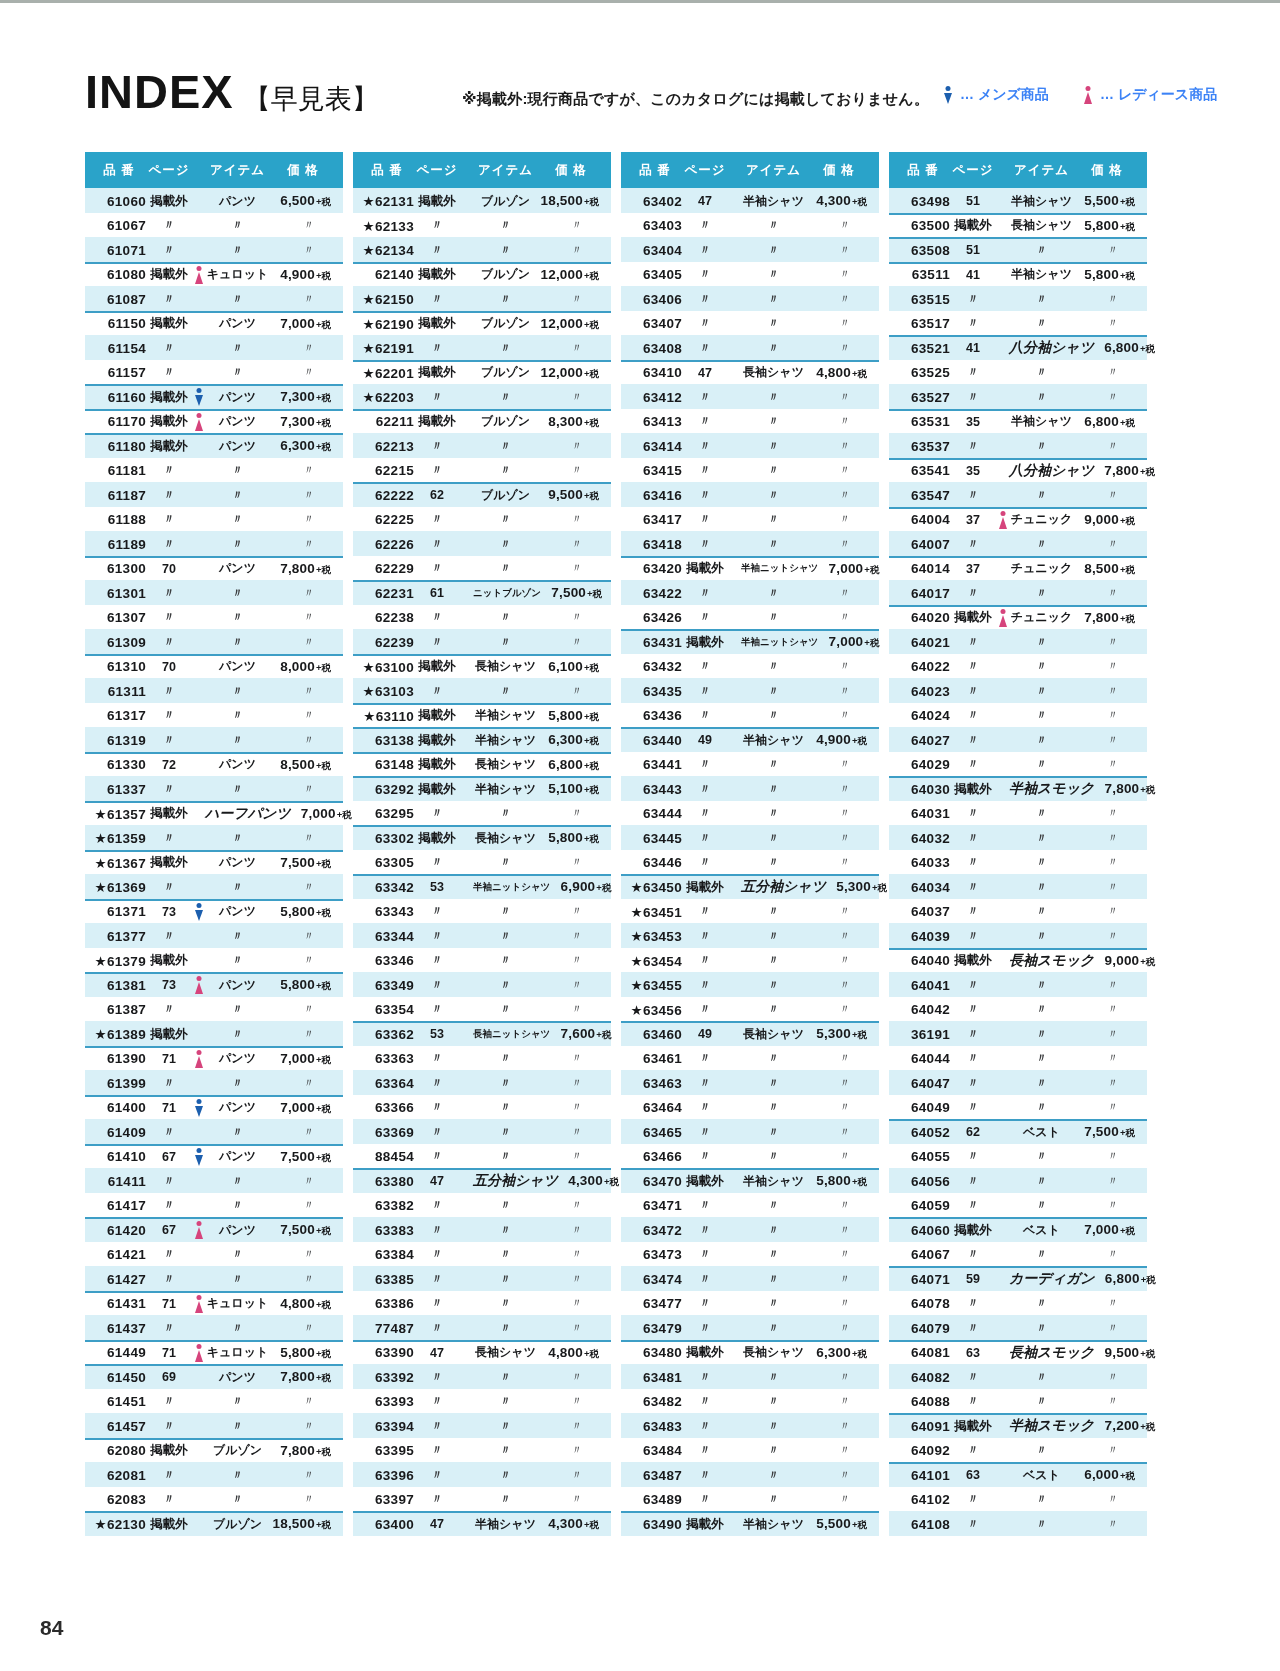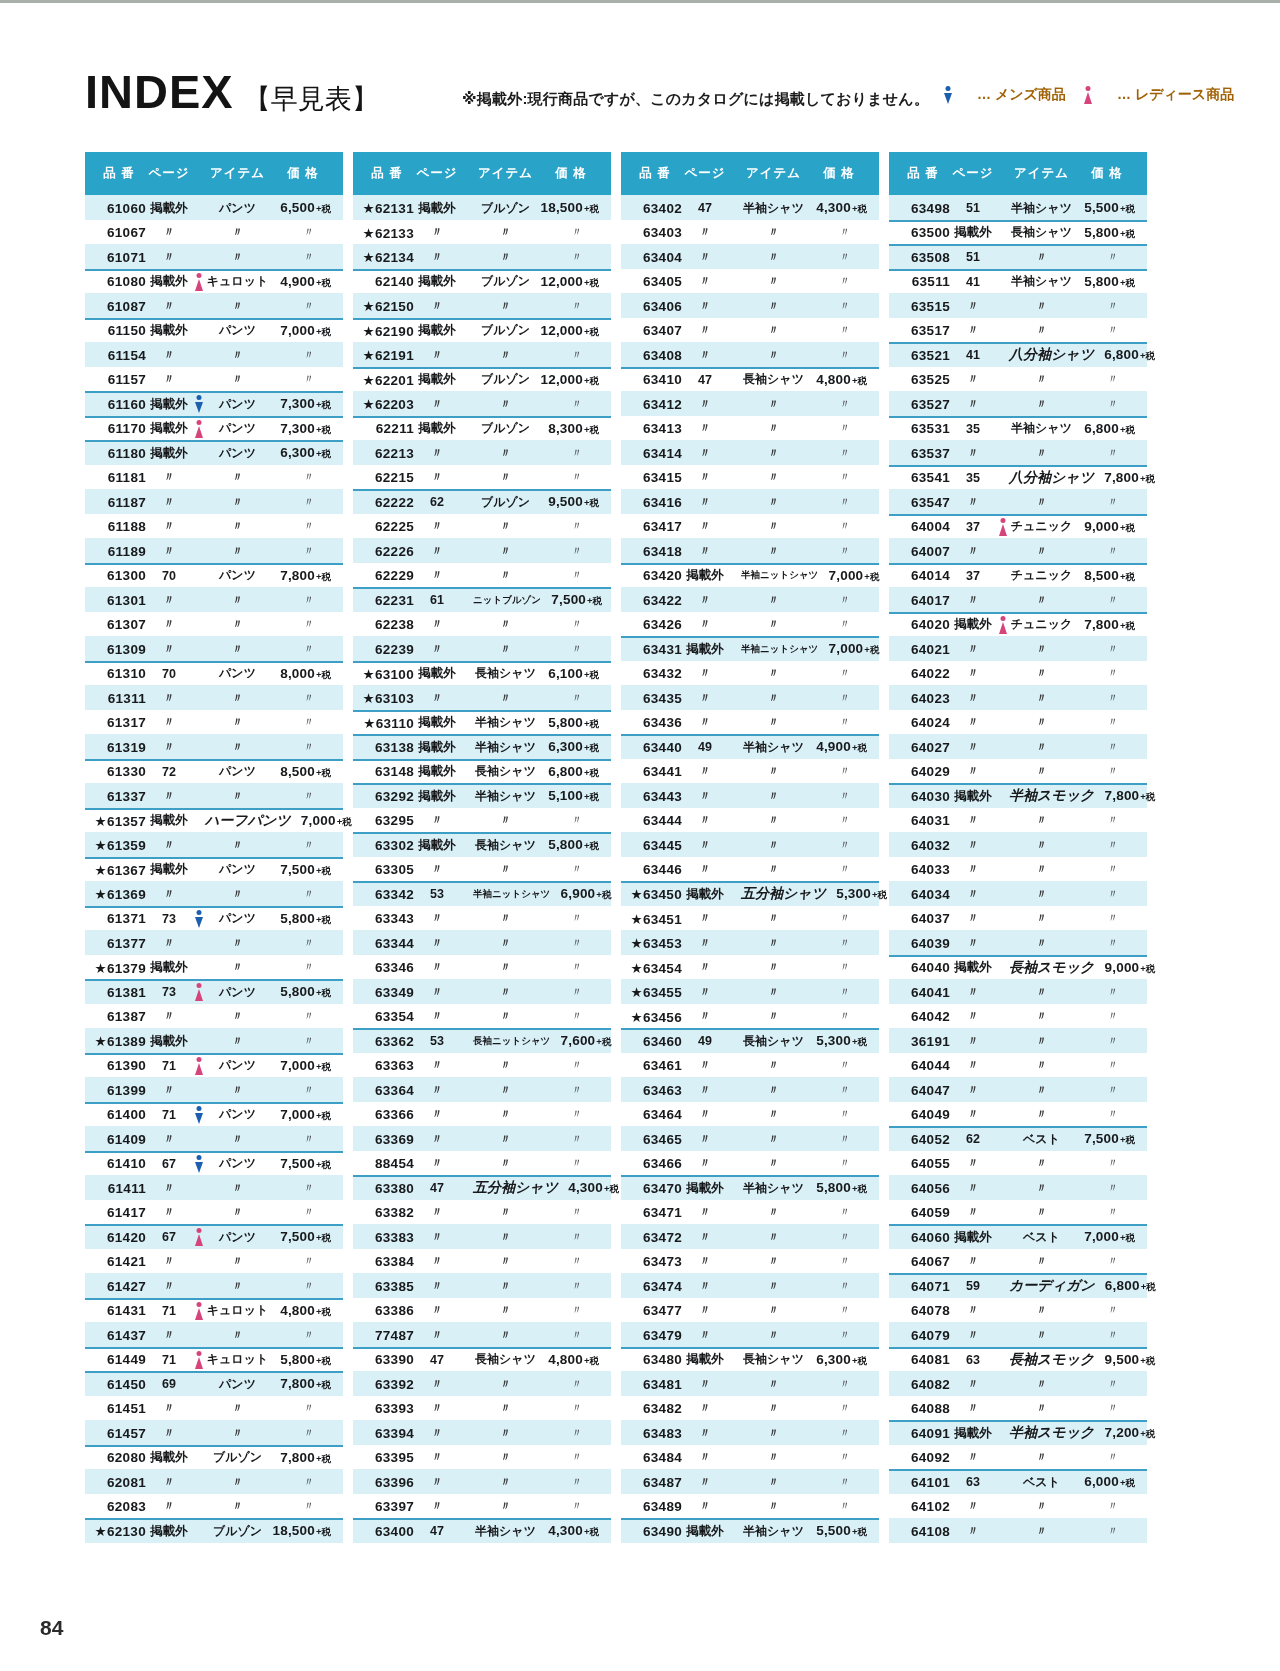--- a/index.html
+++ b/index.html
@@ -4,38 +4,38 @@
 <style>
   html,body{margin:0;padding:0;background:#fff;}
   body{width:1280px;height:1671px;position:relative;overflow:hidden;
        font-family:"Liberation Sans","DejaVu Sans",sans-serif;color:#18191b;}
   .topline{position:absolute;top:0;left:0;width:1280px;height:3px;background:#a9b0ac;}
   
   .titlewrap{position:absolute;left:85px;top:64px;display:flex;align-items:baseline;}
   .title-main{font-size:47px;font-weight:900;letter-spacing:1px;color:#141414;}
   .title-sub{font-size:27px;font-weight:400;margin-left:10px;color:#141414;}
   .note{position:absolute;left:462px;top:90px;font-size:15px;font-weight:600;color:#1c1c1c;letter-spacing:0.2px;}
-  .legend{position:absolute;top:86px;display:flex;align-items:center;gap:24px;font-size:14px;font-weight:700;color:#a16207;}
+  .legend{position:absolute;top:86px;display:flex;align-items:center;gap:7px;font-size:14px;font-weight:700;color:#3b82f6;}
   .legend-m{left:942px;}
   .legend-f{left:1082px;}
   
   .person{display:inline-block;position:relative;width:11px;height:18px;}
   .person::before{content:"";position:absolute;left:50%;transform:translateX(-50%);top:0;
       width:5px;height:5px;border-radius:50%;background:currentColor;}
   .person-m{color:#1c5fae;}
   .person-f{color:#d6447c;}
   .person-m::after{content:"";position:absolute;left:50%;transform:translateX(-50%);top:7px;
       width:0;height:0;border-left:4px solid transparent;border-right:4px solid transparent;
       border-top:11px solid currentColor;}
   .person-f::after{content:"";position:absolute;left:50%;transform:translateX(-50%);top:6px;
       width:0;height:0;border-left:4.5px solid transparent;border-right:4.5px solid transparent;
       border-bottom:12px solid currentColor;}
   
   .col{position:absolute;top:152px;width:258px;}
-  .thead{height:43px;background:#2aa3c9;color:#fff;display:grid;
+  .thead{height:36px;background:#2aa3c9;color:#fff;display:grid;
       grid-template-columns:54px 46px 13px 1fr 66px;align-items:center;
       padding:0 7px;box-sizing:border-box;font-size:12.5px;font-weight:700;letter-spacing:1px;}
   .thead .h{text-align:center;white-space:nowrap;}
   .row{height:24.5px;display:grid;grid-template-columns:54px 46px 13px 1fr 66px;
       align-items:center;padding:0 7px;box-sizing:border-box;
       border-top:2px solid transparent;background:#fff;}
   .row.alt{background:#d9f0f7;}
   .row.sep{border-top-color:#3d9ec6;}
   .c{white-space:nowrap;}
   .c.num{text-align:right;font-size:13.5px;font-weight:700;letter-spacing:0.3px;}

